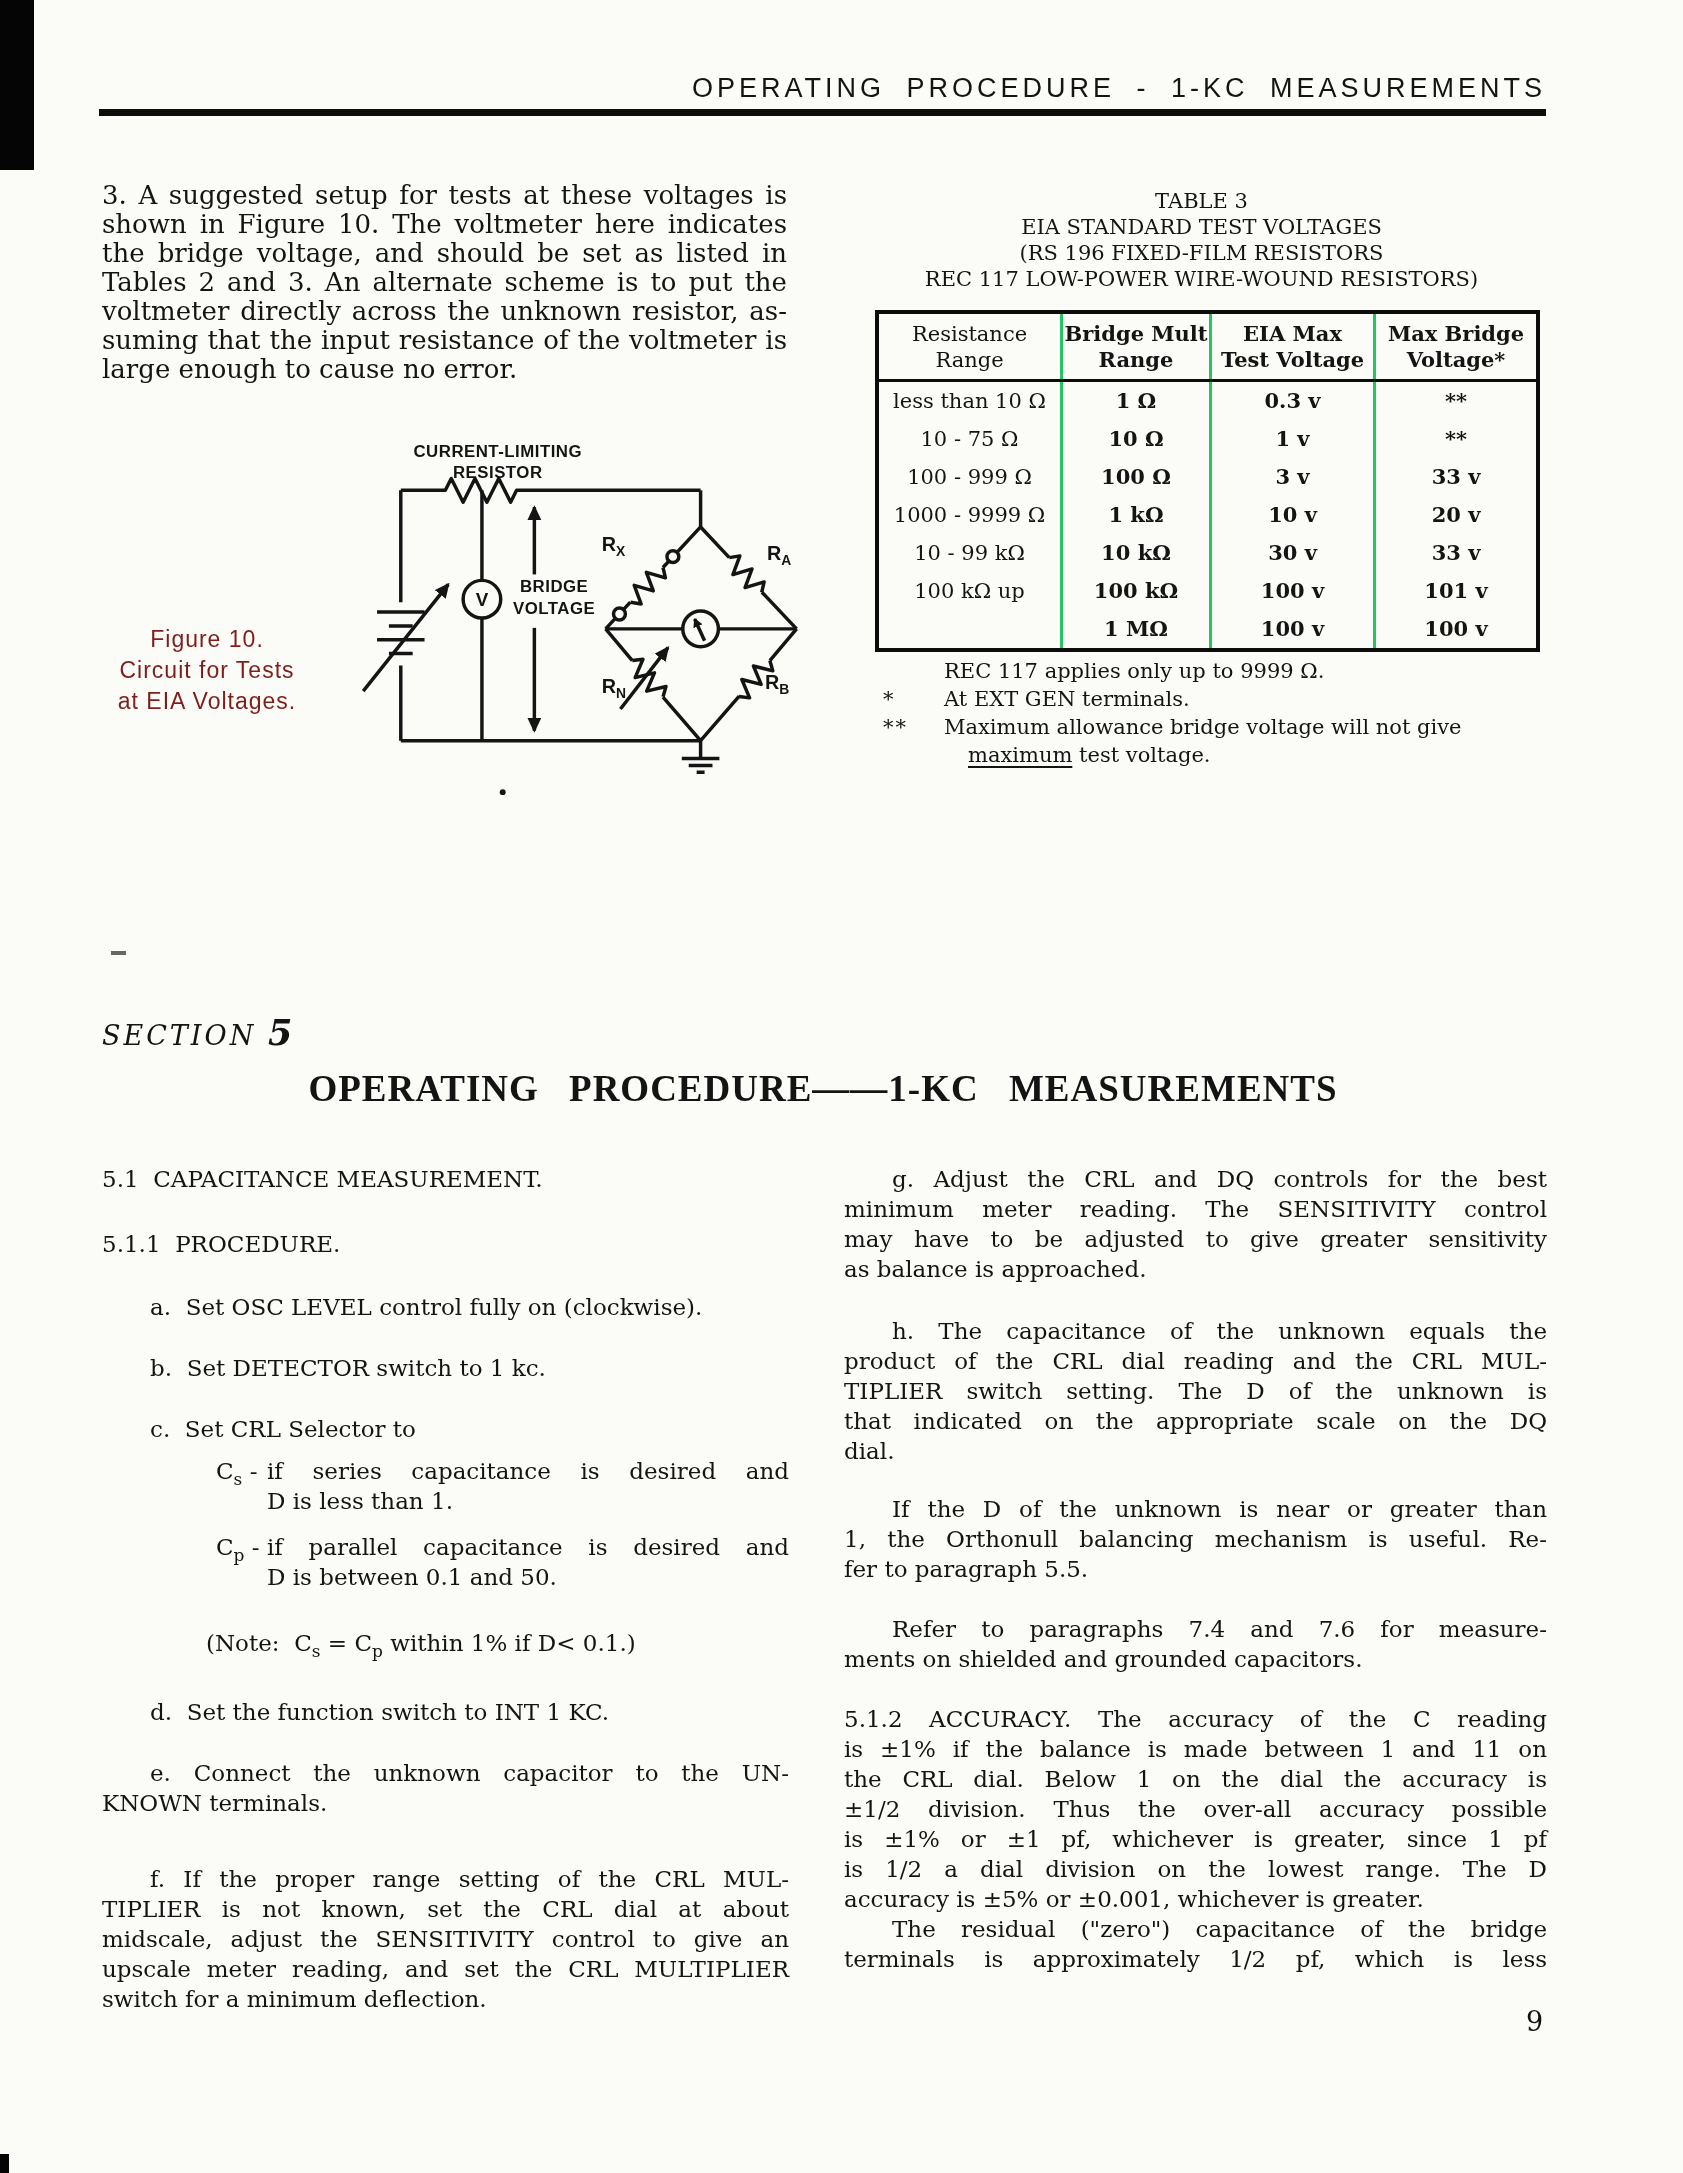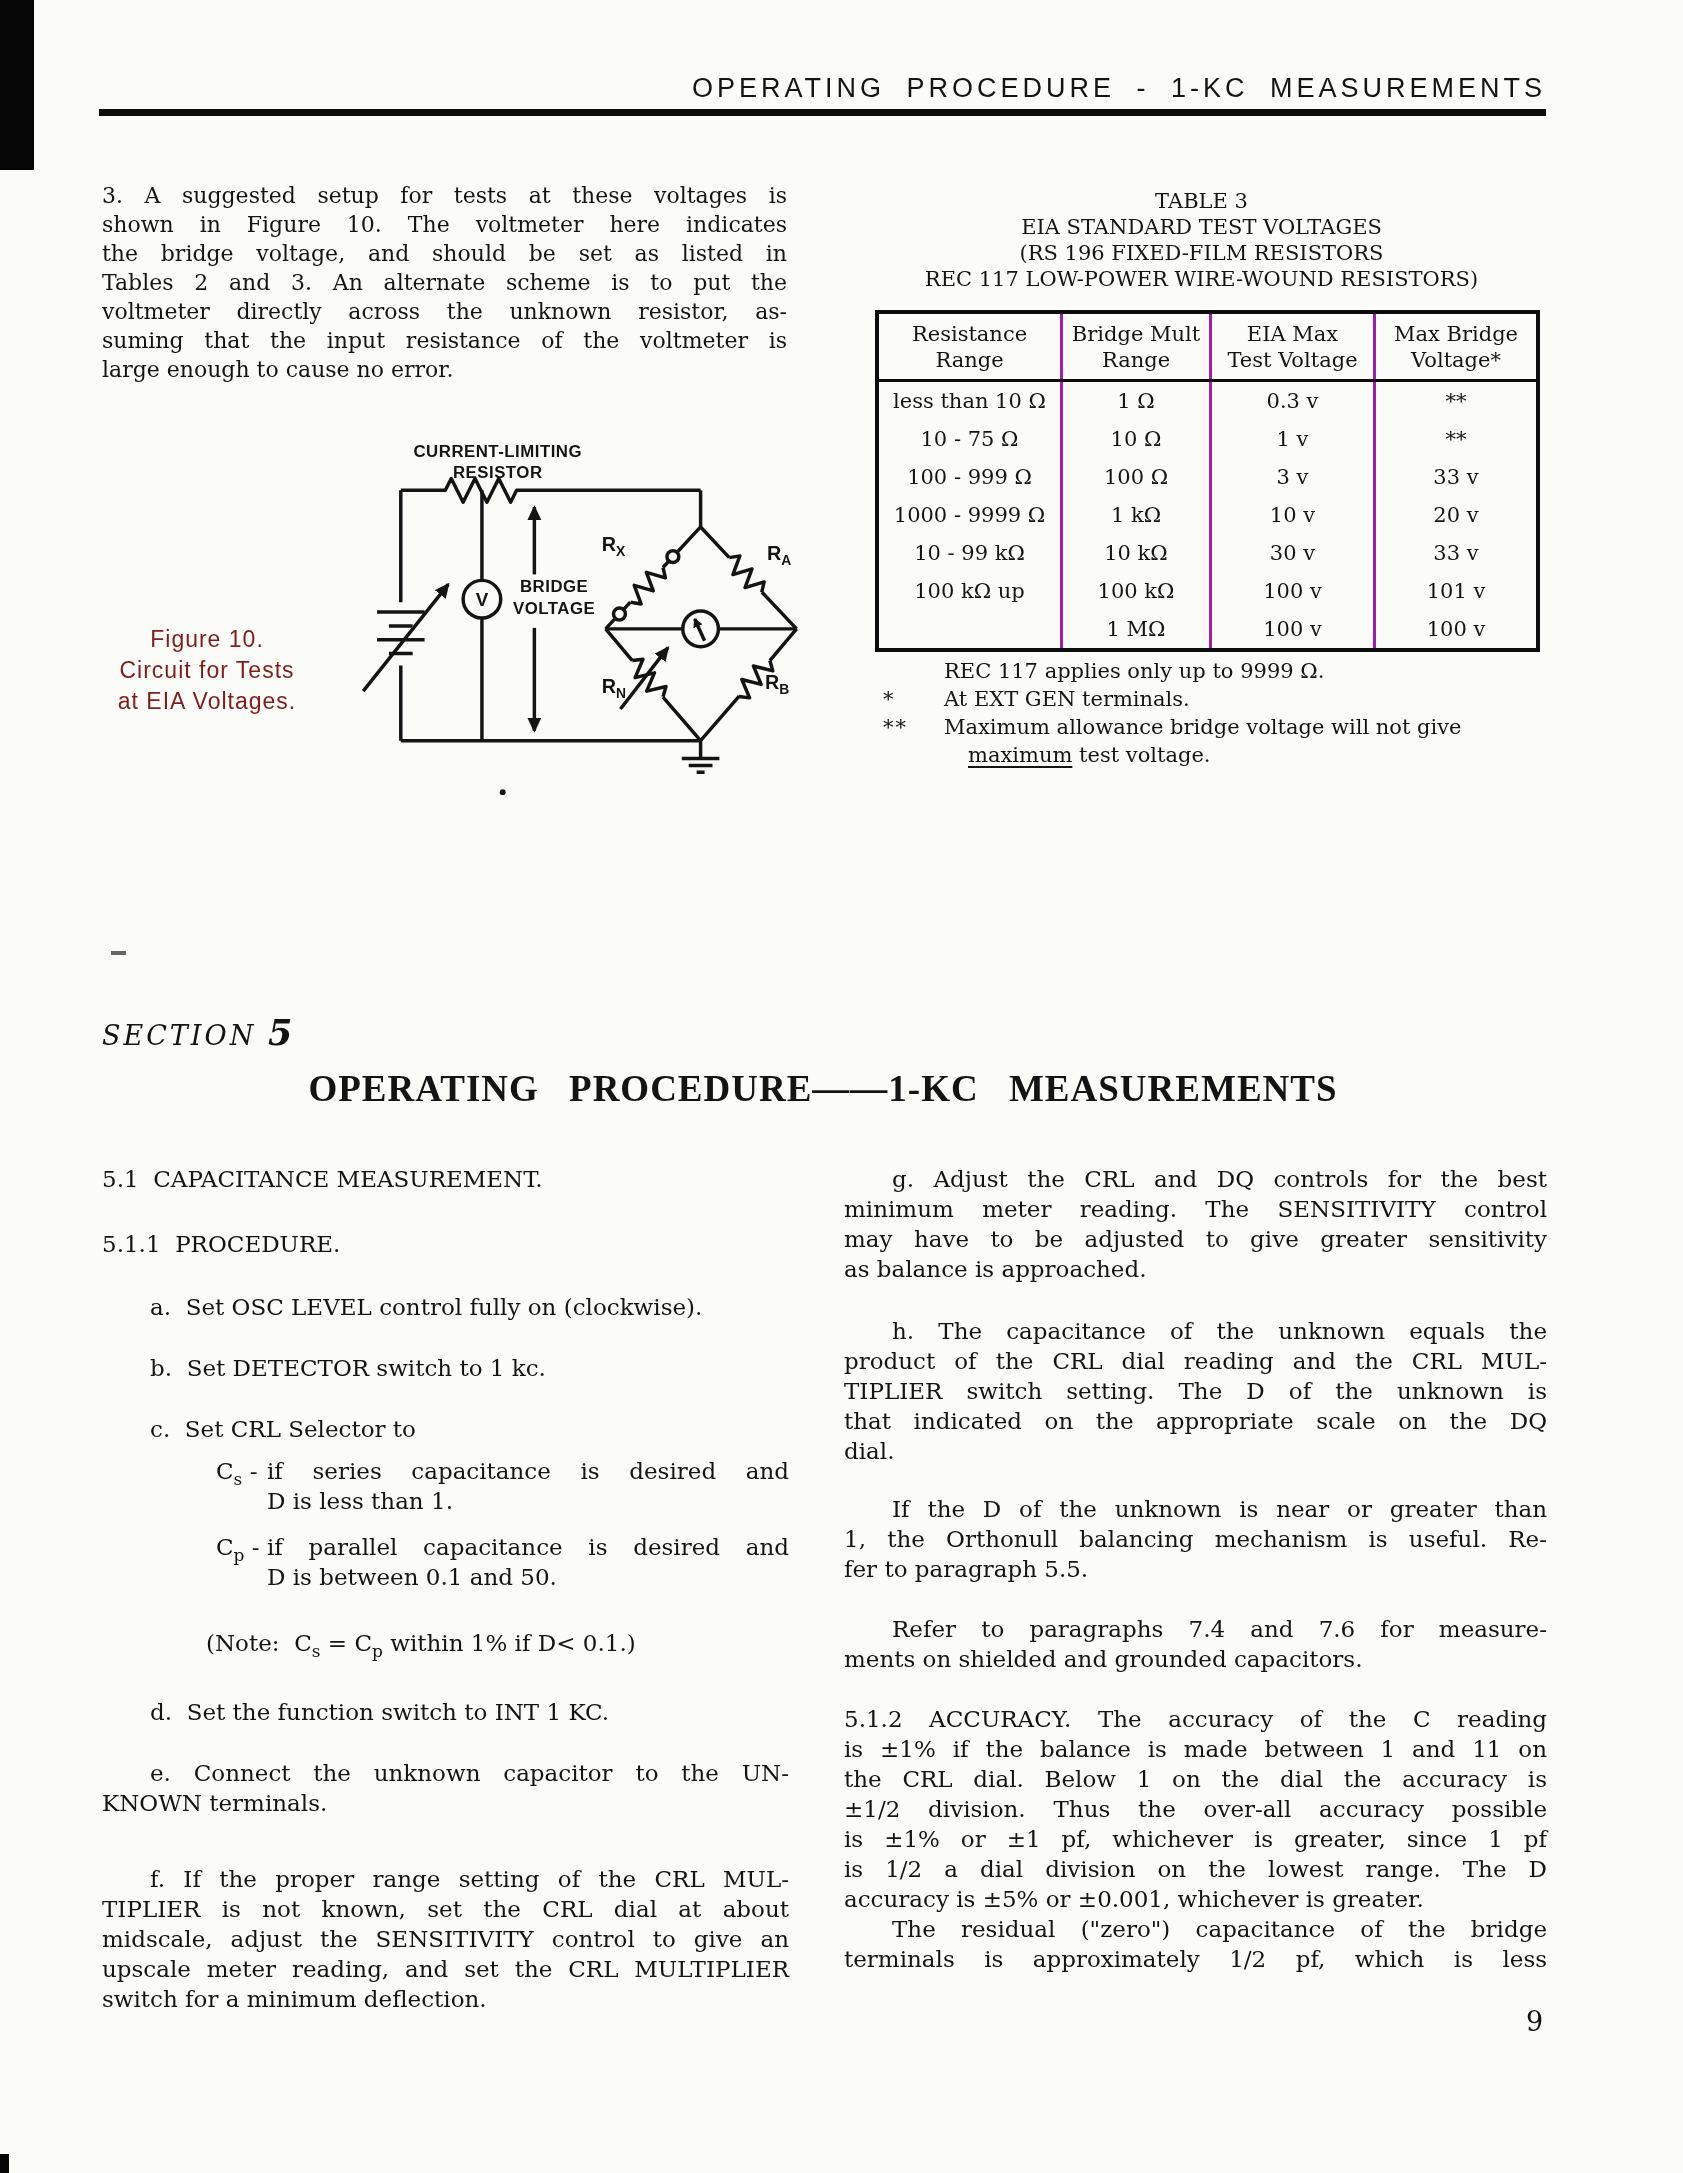--- a/index.html
+++ b/index.html
@@ -16,34 +16,34 @@
   .head-rule { position:absolute; left:99px; top:109px; width:1447px; height:7px; background:#0c0c0c; }
 
   
   .para > div { white-space:nowrap; text-align:justify; text-align-last:justify; text-justify:inter-word; }
   .para > div:last-of-type { text-align-last:left; }
   .para.all-just > div:last-of-type { text-align-last:justify; }
   .para.ind > div:first-of-type { text-indent:48px; }
   .keep-sp { white-space:pre-wrap; }
   .ind1 { text-indent:48px; }
 
-  .intro { position:absolute; left:102px; top:181px; width:685px; font-size:22px; line-height:29px; }
+  .intro { position:absolute; left:102px; top:181px; width:685px; font-size:26px; line-height:29px; }
 
   .tbl-title { position:absolute; left:859px; top:188px; width:685px; text-align:center;
                font-size:21px; line-height:26px; }
 
   .tbl { position:absolute; left:875px; top:310px; width:665px; border:4px solid #0c0c0c;
          font-size:21px; box-sizing:border-box; }
   .tbl .hrow { display:flex; border-bottom:3px solid #0c0c0c; }
   .tbl .drow { display:flex; }
   .tbl .cell { text-align:center; box-sizing:border-box; }
   .tbl .hcell { padding:7px 0 6px; line-height:26px; white-space:pre-line; }
   .tbl .dcell { height:38px; line-height:38px; }
   .c1{width:181px} .c2{width:149px} .c3{width:164px} .c4{flex:1}
-  .tbl .hcell + .hcell, .tbl .dcell + .dcell { border-left:3px solid #a21caf; }
+  .tbl .hcell + .hcell, .tbl .dcell + .dcell { border-left:3px solid #22c55e;font-weight:bold; }
 
   .fnotes { position:absolute; left:875px; top:657px; width:669px; font-size:21px; line-height:28px; }
   .fn-row { display:flex;align-items:flex-end; }
   .fn-marker { width:61px; padding-left:8px; letter-spacing:2px; flex:none; }
   .fn-cont { margin-left:93px; }
   .u { text-decoration:underline; text-underline-offset:4px; text-decoration-thickness:2px; }
 
   .fig-caption { position:absolute; left:97px; top:624px; width:220px; text-align:center;
                  font-family:"Liberation Sans",sans-serif; font-size:23px; line-height:31px;
                  letter-spacing:1px; color:#7f1d1d; }

